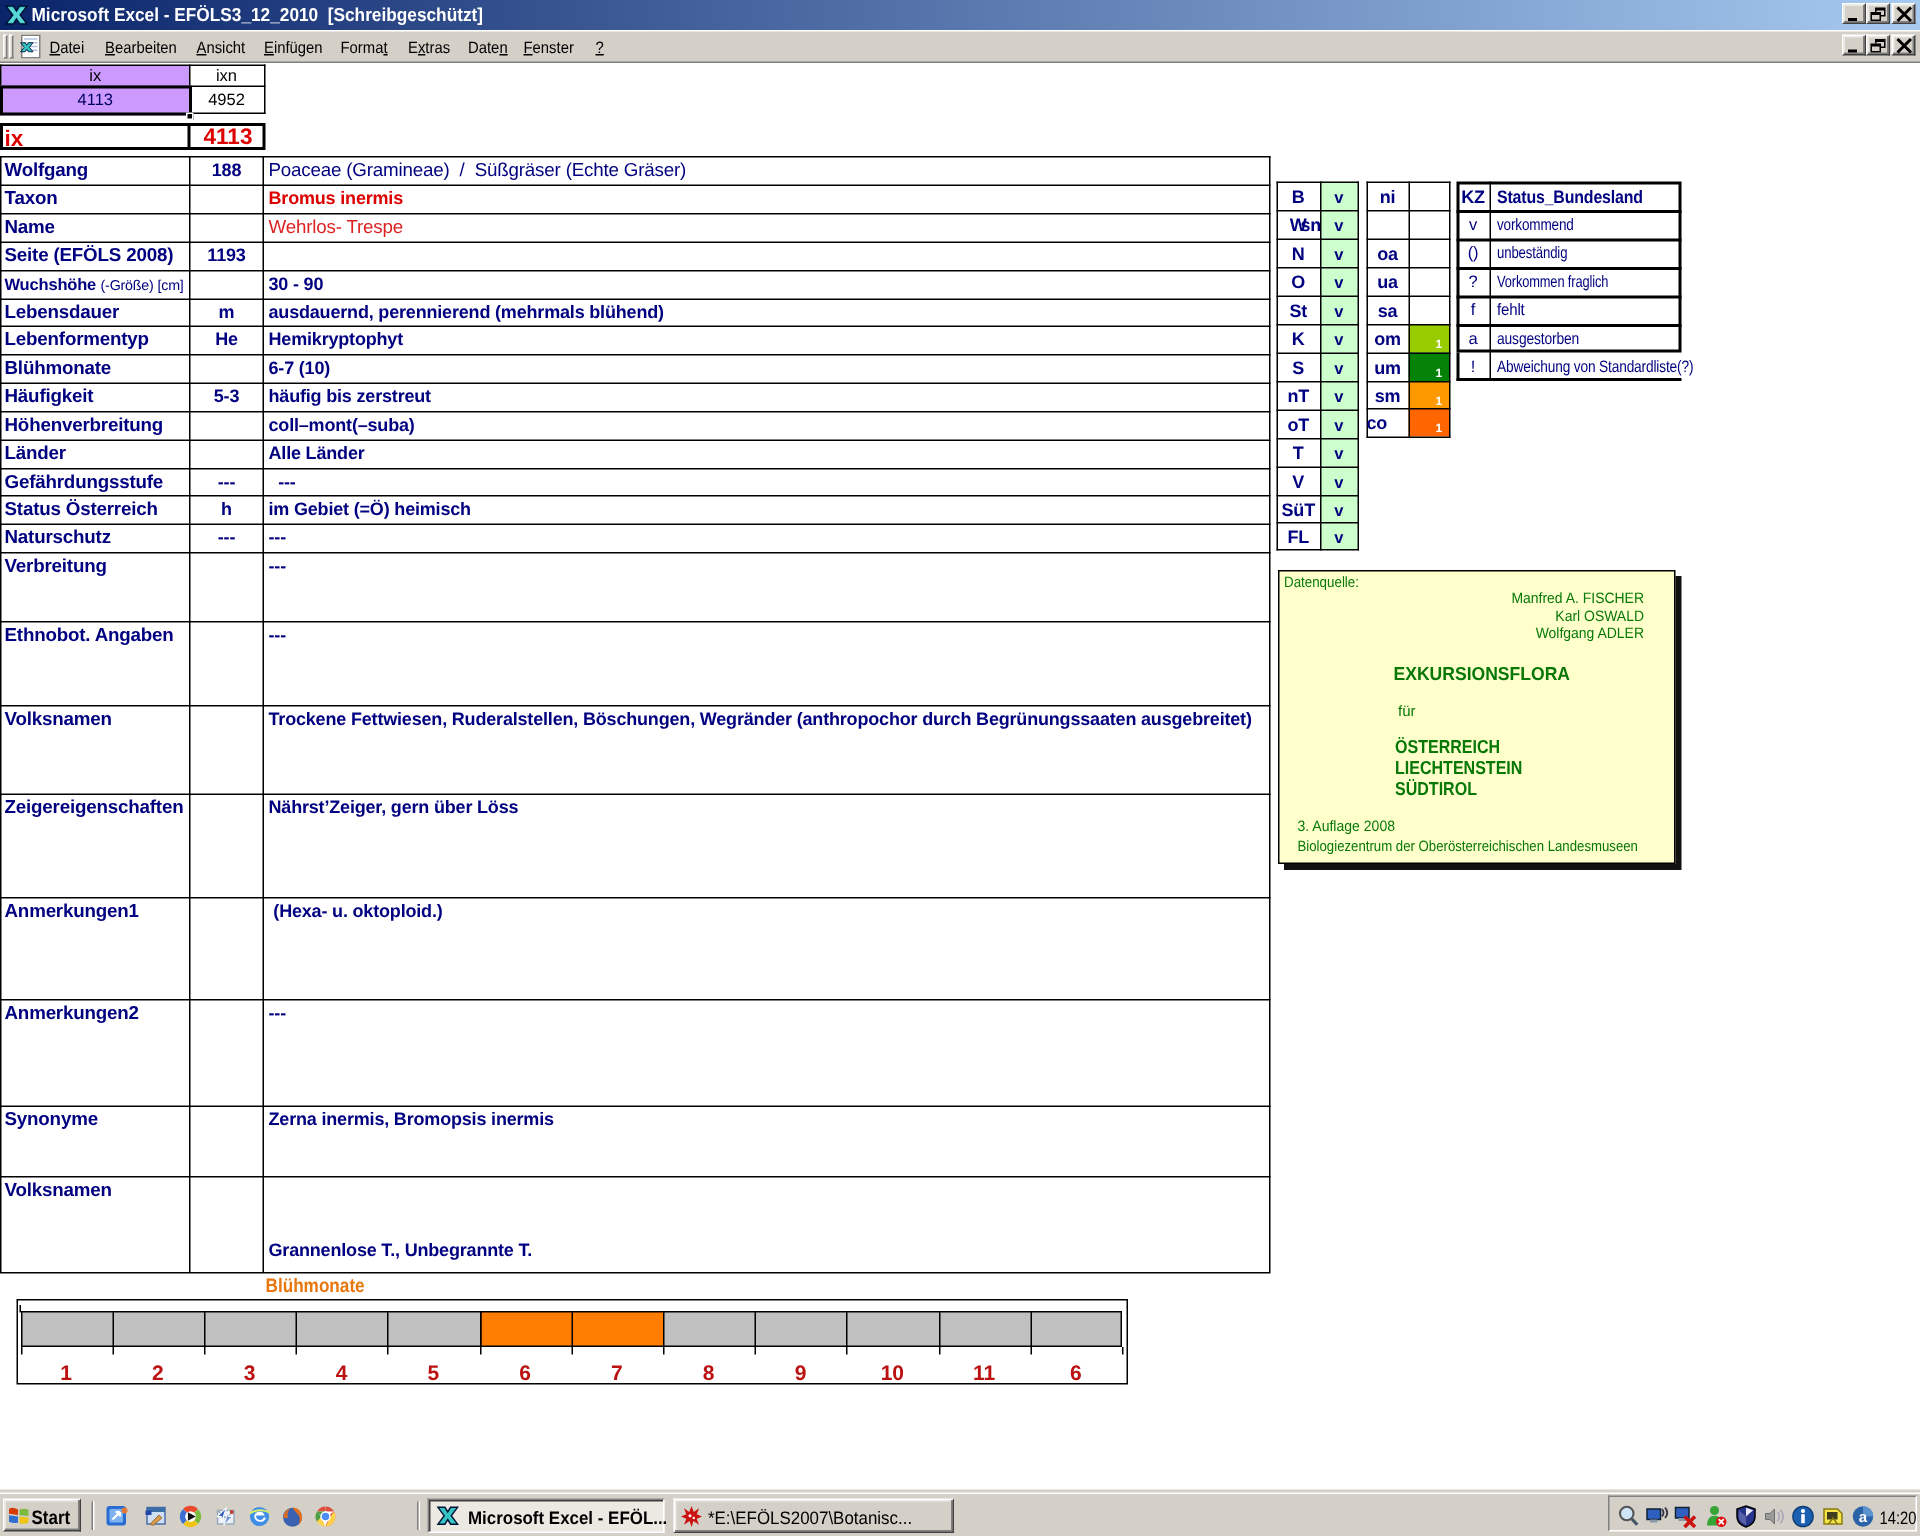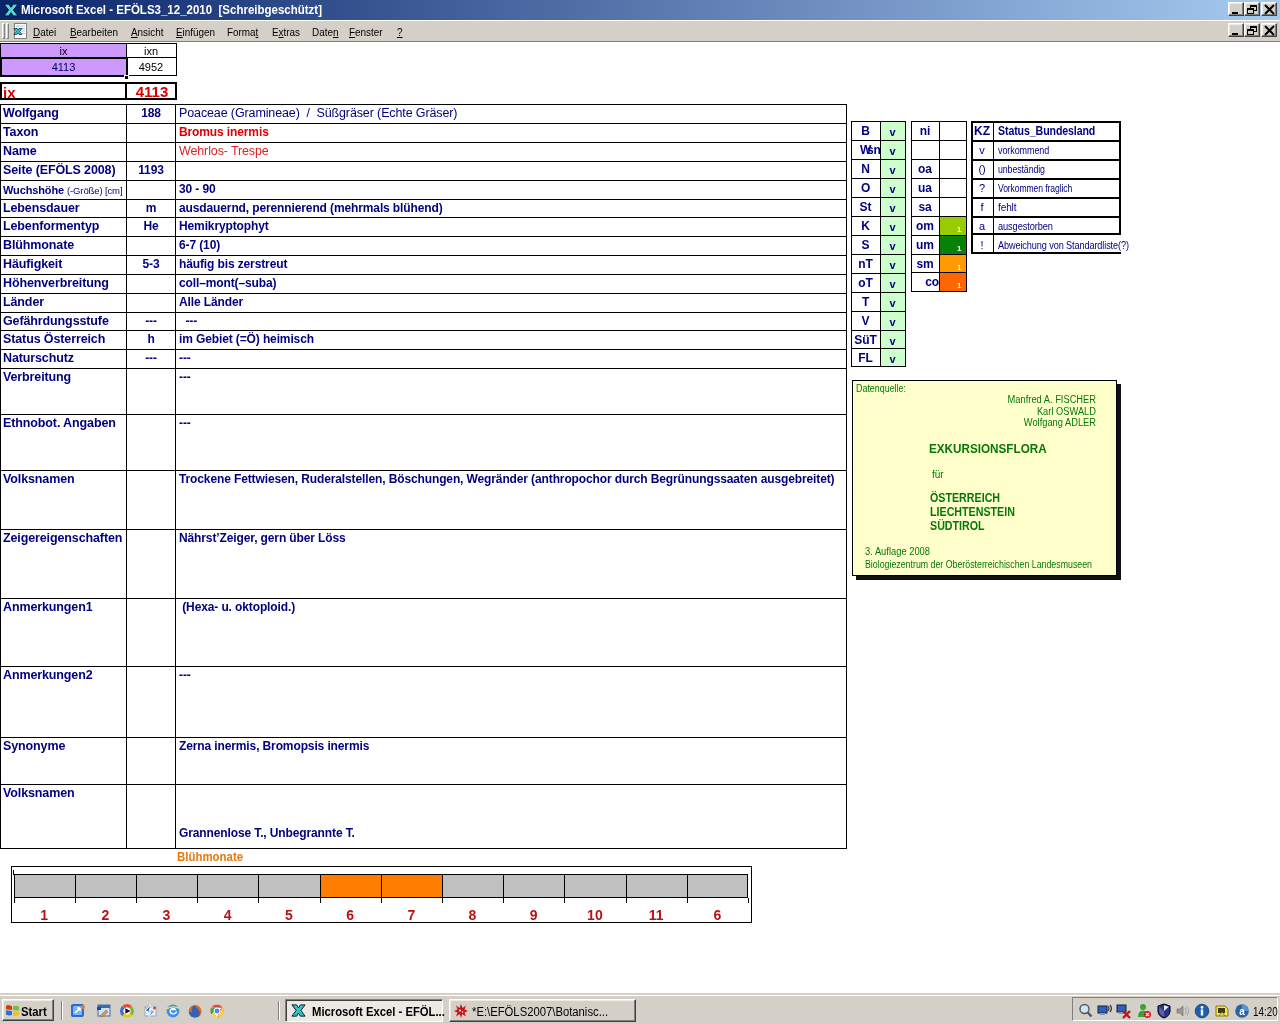--- a/index.html
+++ b/index.html
@@ -224,21 +224,21 @@
 <div class="vl" style="left:939px;top:121px;height:171px"></div>
 <div class="vl" style="left:966px;top:121px;height:171px"></div>
 <div class="cell" style="left:911px;top:124px;width:28px;text-align:center">ni</div>
 <div class="cell" style="left:867px;top:143px;width:28px;text-align:left">sn</div>
 <div class="cell" style="left:911px;top:162px;width:28px;text-align:center">oa</div>
 <div class="cell" style="left:911px;top:181px;width:28px;text-align:center">ua</div>
 <div class="cell" style="left:911px;top:200px;width:28px;text-align:center">sa</div>
 <div class="cell" style="left:911px;top:219px;width:28px;text-align:center">om</div>
 <div class="cell" style="left:911px;top:238px;width:28px;text-align:center">um</div>
 <div class="cell" style="left:911px;top:257px;width:28px;text-align:center">sm</div>
-<div class="cell" style="left:911px;top:275px;width:28px;text-align:right">co</div>
+<div class="cell" style="left:911px;top:275px;width:28px;text-align:left">co</div>
 <div class="abs" style="left:971px;top:121px;width:150px;height:114px;border:2px solid #000"></div>
 <div class="abs" style="left:971px;top:140px;width:150px;height:2px;background:#000"></div>
 <div class="abs" style="left:971px;top:159px;width:150px;height:2px;background:#000"></div>
 <div class="abs" style="left:971px;top:178px;width:150px;height:2px;background:#000"></div>
 <div class="abs" style="left:971px;top:197px;width:150px;height:2px;background:#000"></div>
 <div class="abs" style="left:971px;top:216px;width:150px;height:2px;background:#000"></div>
 <div class="vl" style="left:993px;top:121px;height:133px"></div>
 <div class="abs" style="left:971px;top:235px;width:150px;height:19px;border:2px solid #000;border-top:none;border-right:none"></div>
 <div class="cell" style="left:971px;top:124px;width:22px;text-align:center;font-weight:bold;font-size:12px">KZ</div>
 <div class="cell" style="left:998px;top:124px;font-weight:bold;font-size:12px;transform:scaleX(0.884);transform-origin:0 0">Status_Bundesland</div>

